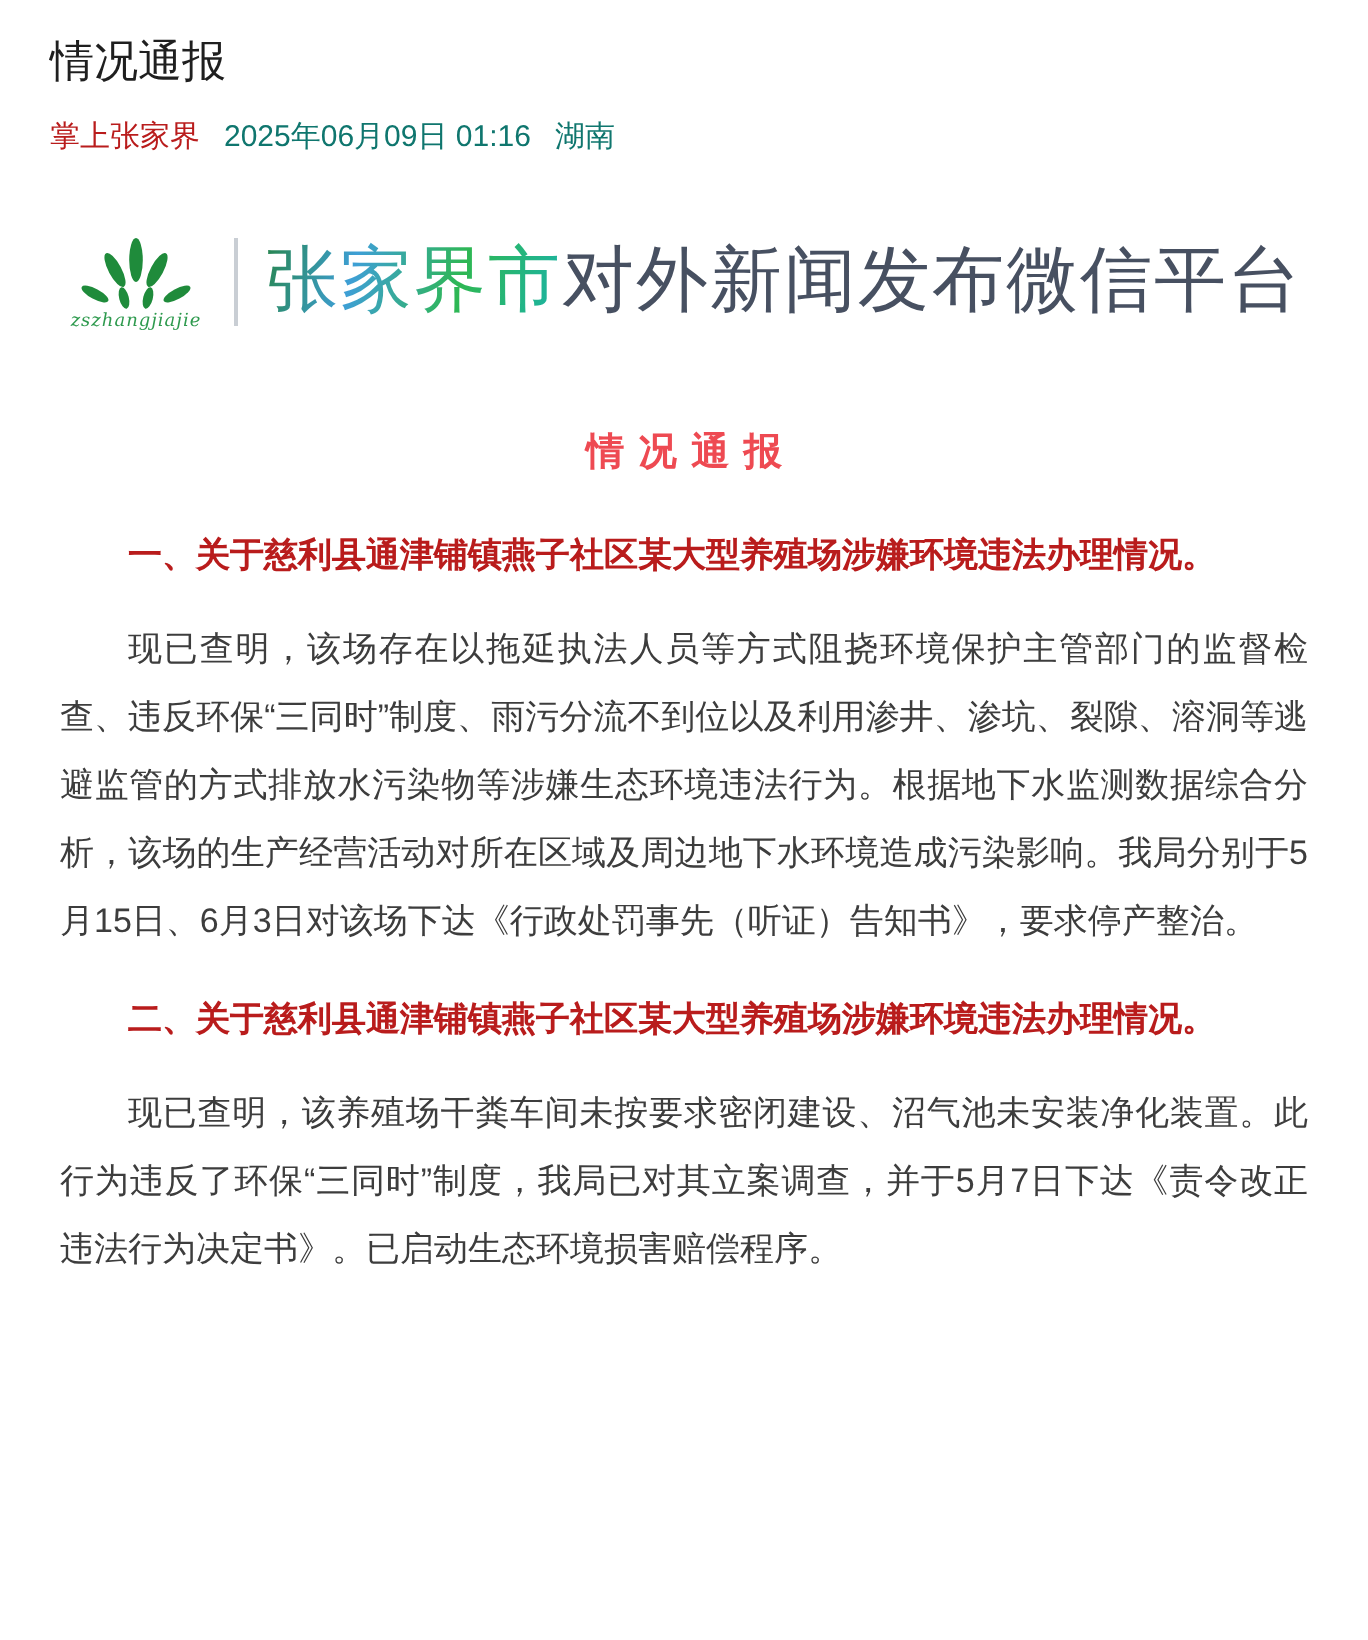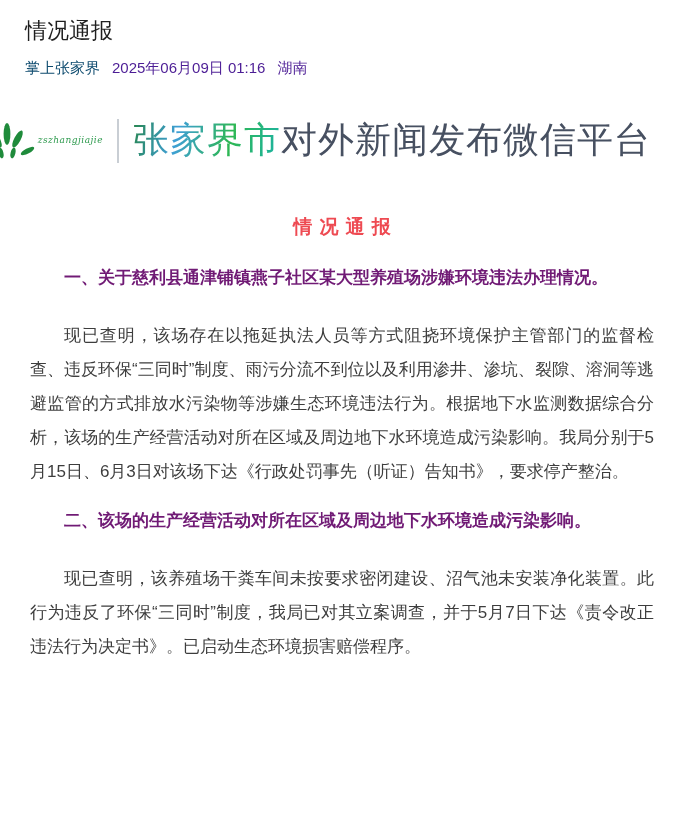--- a/index.html
+++ b/index.html
@@ -22,37 +22,37 @@
     font-weight: 500;
     color: #1f1f1f;
   }
   .byline {
     display: flex;
     align-items: baseline;
     gap: 12px;
     margin: 12px 25px 0;
     font-size: 15px;
   }
-  .byline .account { color: #0c4a6e; cursor: pointer; font-family: Liberation Mono, monospace; }
-  .byline .meta { color: #4c1d95; }
+  .byline .account { color: #b91c1c; cursor: pointer; font-family: Liberation Mono, monospace; }
+  .byline .meta { color: #0f766e; }
 
   
   .banner {
     margin: 20px 25px 0;
     height: 86px;
     background: #ffffff;
     display: flex;
     align-items: center;
     justify-content: center;
     gap: 14px;
     cursor: pointer;
   }
   .logo {
     display: flex;
-    flex-direction: row;
+    flex-direction: column;
     align-items: center;
     width: 70px;
     flex: 0 0 auto;
     justify-content: flex-end;
   }
   .logo svg { display: block; }
   .logo .logo-script {
     font-family: "DejaVu Serif", serif;
     font-style: italic;
     font-size: 9px;
@@ -93,25 +93,25 @@
     text-align: center;
     font-size: 19px;
     font-weight: 700;
     color: #ee4a52;
     letter-spacing: 0.38em;
     text-indent: 0.38em; 
   }
   .section-heading {
     margin-top: 15px;
     font-weight: 700;
-    color: #701a75;
+    color: #b91c1c;
     text-indent: 2em;
   }
   .para {
-    margin-top: 24px;
+    margin-top: 13px;
     text-indent: 2em;
     color: #3d3d3d;
   }
 </style>
 </head>
 <body>
 
 <div class="page">
 
   <h1 class="article-title">情况通报</h1>
@@ -148,21 +148,21 @@
   <div class="article">
 
     <p class="red-heading">情况通报</p>
 
     <section>
       <p class="section-heading">一、关于慈利县通津铺镇燕子社区某大型养殖场涉嫌环境违法办理情况。</p>
       <p class="para">现已查明，该场存在以拖延执法人员等方式阻挠环境保护主管部门的监督检查、违反环保“三同时”制度、雨污分流不到位以及利用渗井、渗坑、裂隙、溶洞等逃避监管的方式排放水污染物等涉嫌生态环境违法行为。根据地下水监测数据综合分析，该场的生产经营活动对所在区域及周边地下水环境造成污染影响。我局分别于5月15日、6月3日对该场下达《行政处罚事先（听证）告知书》，要求停产整治。</p>
     </section>
 
     <section>
-      <p class="section-heading">二、该场的生产经营活动对所在区域及周边地下水环境造成污染影响。</p>
+      <p class="section-heading">二、关于慈利县通津铺镇燕子社区某大型养殖场涉嫌环境违法办理情况。</p>
     </section>
 
     <section>
       <p class="para">现已查明，该养殖场干粪车间未按要求密闭建设、沼气池未安装净化装置。此行为违反了环保“三同时”制度，我局已对其立案调查，并于5月7日下达《责令改正违法行为决定书》。已启动生态环境损害赔偿程序。</p>
     </section>
 
   </div>
 </div>
 
 </body></html>

